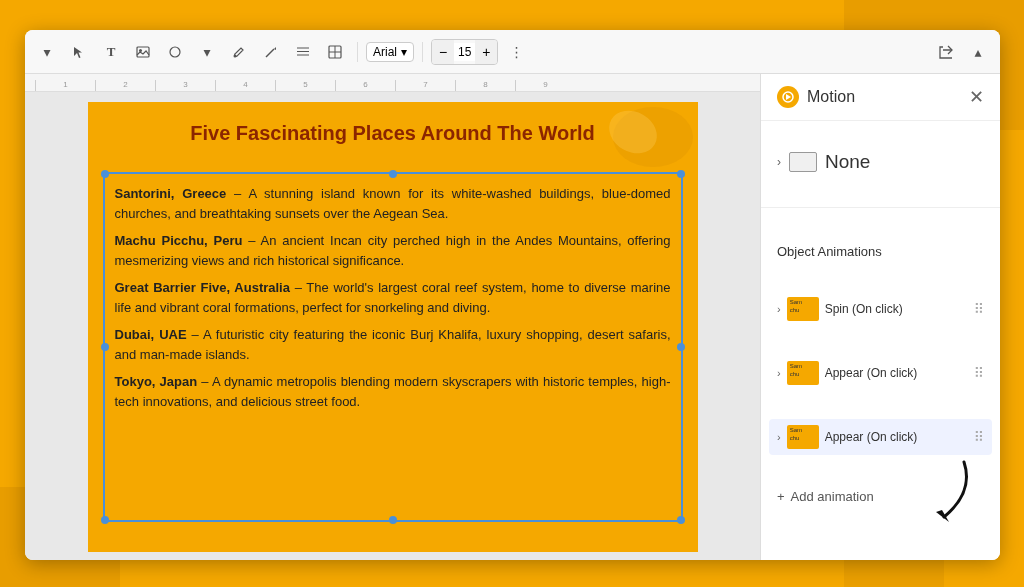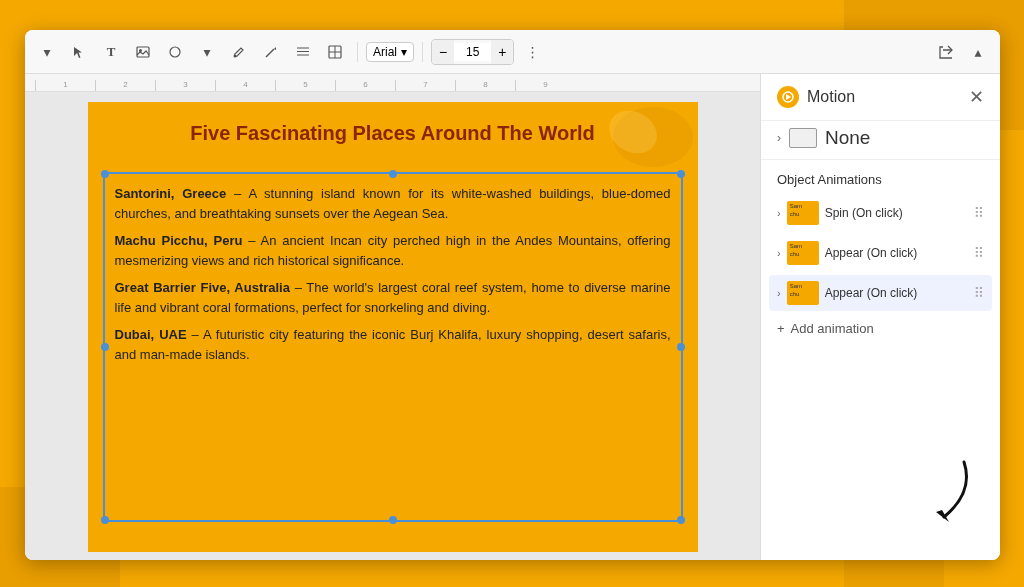--- a/index.html
+++ b/index.html
@@ -89,21 +89,21 @@
       gap: 4px;
     }
     .font-size-ctrl {
       display: flex; align-items: center;
       border: 1px solid #ccc;
       border-radius: 4px;
       overflow: hidden;
       font-size: 12px;
     }
     .font-size-ctrl span {
-      padding: 2px 12px;
+      padding: 2px 4px;
       background: #fff;
     }
     .font-size-btn {
       width: 22px; height: 24px;
       display: flex; align-items: center; justify-content: center;
       background: #f0f0f0;
       cursor: pointer;
       font-size: 14px;
       border: none;
     }
@@ -218,20 +218,21 @@
     }
 
     
     .side-panel {
       width: 240px;
       background: #fff;
       border-left: 1px solid #ddd;
       display: flex;
       flex-direction: column;
       flex-shrink: 0;
+      gap: 24px;
     }
 
     .panel-header {
       display: flex;
       align-items: center;
       justify-content: space-between;
       padding: 12px 16px;
       border-bottom: 1px solid #eee;
     }
     .panel-title-row {
@@ -505,20 +506,23 @@
           </div>
           <div class="content-paragraph">
             <strong>Machu Picchu, Peru</strong><span> – An ancient Incan city perched high in the Andes Mountains, offering mesmerizing views and rich historical significance.</span>
           </div>
           <div class="content-paragraph">
             <strong>Great Barrier Five, Australia</strong><span> – The world's largest coral reef system, home to diverse marine life and vibrant coral formations, perfect for snorkeling and diving.</span>
           </div>
           <div class="content-paragraph">
             <strong>Dubai, UAE</strong><span> – A futuristic city featuring the iconic Burj Khalifa, luxury shopping, desert safaris, and man-made islands.</span>
           </div>
+          <div class="content-paragraph">
+            <strong>Tokyo, Japan</strong><span> – A dynamic metropolis blending modern skyscrapers with historic temples, high-tech innovations, and delicious street food.</span>
+          </div>
         </div>
       </div>
 
       <div class="slide-page-indicator"></div>
     </div>
 
     <div class="side-panel">
 
       <div class="panel-header">
         <div class="panel-title-row">

